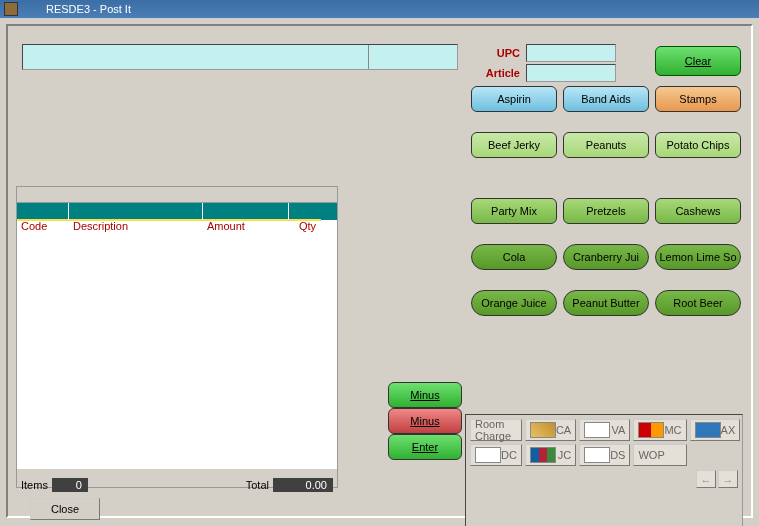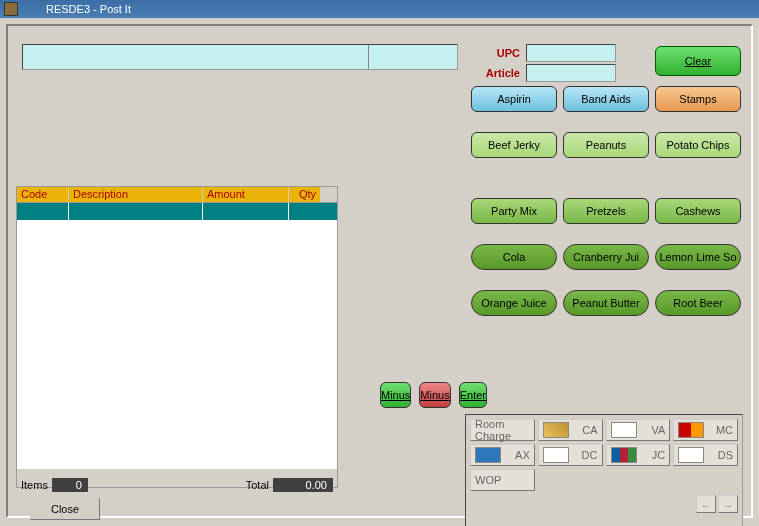--- a/index.html
+++ b/index.html
@@ -29,44 +29,44 @@
 .prod-btn.green1 { background: linear-gradient(to bottom, #c8e8a8, #a8d878); }
 .prod-btn.green2 { background: linear-gradient(to bottom, #a8d878, #78b848); margin-top: 20px; }
 .prod-btn.green3 { background: linear-gradient(to bottom, #78b848, #589828); border-radius: 13px; }
 .prod-btn.orange { background: linear-gradient(to bottom, #f5c890, #e89850); }
 
 .clear-btn { position: absolute; right: 10px; top: 20px; width: 86px; height: 30px; border-radius: 6px; border: 1px solid #050; background: linear-gradient(to bottom, #6ee070, #30b030); cursor: pointer; text-decoration: underline; }
 
 
 .item-panel { position: absolute; left: 8px; top: 160px; width: 322px; height: 302px; border: 1px solid #999; background: #d4d0c8; }
 .item-head { height: 16px; display: flex; border-bottom: 1px solid #999; }
-.item-head > div { color: #aa0000; padding: 1px 4px; border-right: 1px solid #ccc; background: #eab308; }
+.item-head > div { color: #aa0000; padding: 1px 4px; border-right: 1px solid #ccc; background: #fde047; margin-top: 32px; }
 .col-code { width: 52px; }
 .col-desc { width: 134px; }
 .col-amt { width: 86px; }
 .col-qty { width: 32px; text-align: right; }
 .item-body { background: #fff; height: 266px; overflow-y: scroll; }
 .item-row { height: 18px; background: #008080; border-bottom: 1px solid #fff; display: flex; }
 .item-row > div { border-right: 1px solid #fff; }
 .item-foot { height: 18px; display: flex; align-items: center; padding: 16px 4px; font-size: 10px; }
 .item-foot .sp { flex: 1; }
 .item-foot .numbox { background: #404040; color: #fff; padding: 1px 6px; min-width: 36px; text-align: right; margin-left: 4px; }
 .item-foot .numbox.wide { min-width: 60px; }
 
 .close-btn { position: absolute; left: 22px; top: 472px; width: 70px; height: 22px; border: 1px outset #ccc; background: #d4d0c8; cursor: pointer; }
 
 
-.act-col { position: absolute; left: 372px; top: 356px; width: 74px; display: flex; flex-direction: row; gap: 8px; }
+.act-col { position: absolute; left: 380px; top: 356px; width: 74px; display: flex; flex-direction: column; }
 .act-btn { height: 26px; border-radius: 6px; border: 1px solid #333; text-decoration: underline; cursor: pointer; }
 .act-btn.green { background: linear-gradient(to bottom, #6ee070, #30b030); }
 .act-btn.red { background: linear-gradient(to bottom, #f08888, #c04040); }
 
 
 .pay-panel { position: absolute; right: 8px; top: 388px; width: 278px; height: 114px; border: 1px inset #999; background: #d4d0c8; padding: 4px; }
-.pay-grid { display: grid; grid-template-columns: repeat(4, 1fr); gap: 3px; }
+.pay-grid { display: grid; grid-template-columns: repeat(5, 1fr); gap: 3px; }
 .pay-cell { height: 22px; border: 1px outset #ccc; background: #e4e0d8; display: flex; align-items: center; justify-content: space-between; padding: 0 4px; cursor: pointer; font-size: 10px; color: #666; }
 .pay-nav { display: flex; justify-content: flex-end; gap: 2px; margin-top: 4px; }
 .pay-nav button { width: 20px; height: 18px; border: 1px outset #ccc; background: #e4e0d8; cursor: pointer; color: #888; }
 
 .cc { width: 26px; height: 16px; border: 1px solid #888; display: inline-block; font-size: 7px; text-align: center; line-height: 14px; font-weight: bold; }
 .cc.cash { background: linear-gradient(45deg,#e8c060,#c09030); }
 .cc.visa { background: #fff; color: #1a3a8a; }
 .cc.mc { background: linear-gradient(90deg,#cc0000 50%,#ff9900 50%); }
 .cc.ax { background: #2e77bb; color:#fff; }
 .cc.dc { background: #fff; color:#004a8f; }

